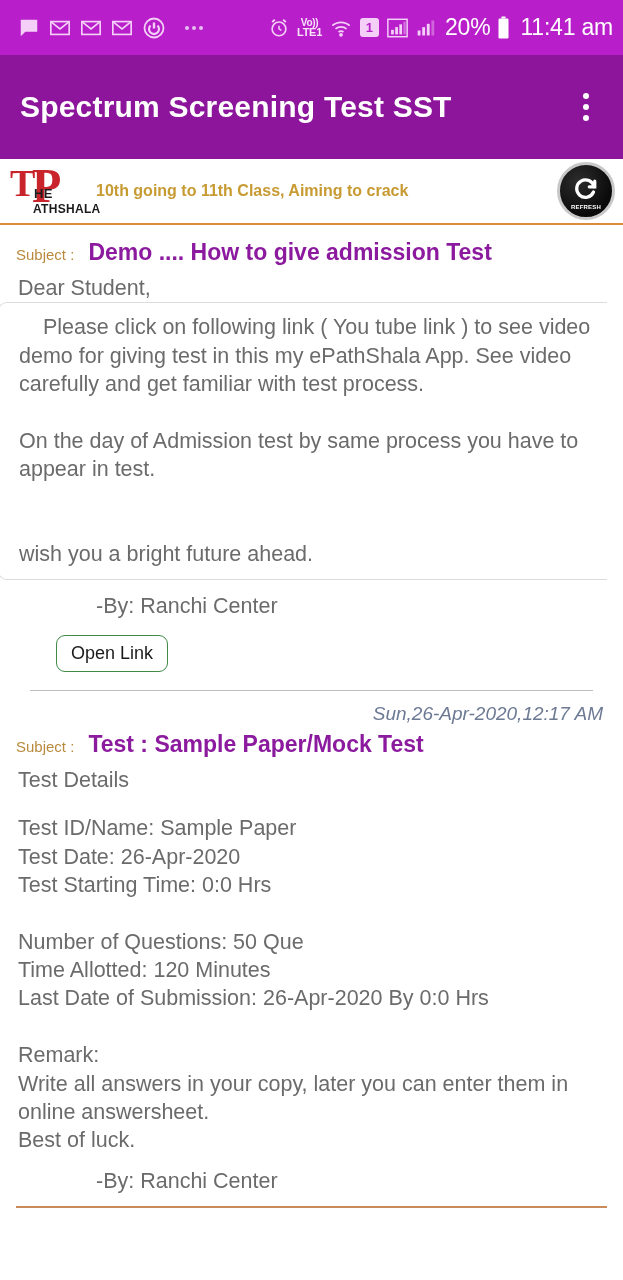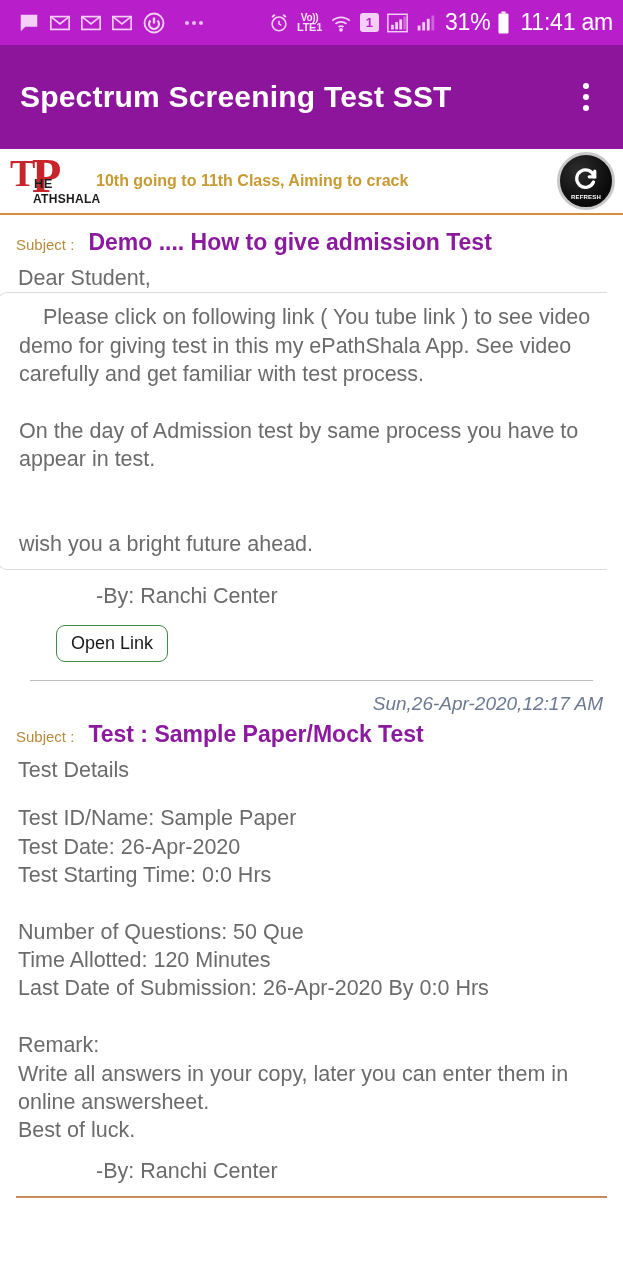--- a/index.html
+++ b/index.html
@@ -16,21 +16,21 @@
     width: 623px;
     height: 1280px;
     position: relative;
     background: #ffffff;
     display: flex;
     flex-direction: column;
   }
 
   
   .status-bar {
-    height: 45px;
+    height: 55px;
     background: #b81ec9;
     display: flex;
     align-items: center;
     padding: 0 10px 0 18px;
     flex: 0 0 auto;
     color: #f4d0f8;
   }
   .status-left {
     display: flex;
     align-items: center;
@@ -381,21 +381,21 @@
 
       <span class="sicon">
         <svg width="20" height="20" viewBox="0 0 24 24" fill="#f4d0f8">
           <rect x="2" y="15" width="3.4" height="6"></rect>
           <rect x="7.5" y="11" width="3.4" height="10"></rect>
           <rect x="13" y="7" width="3.4" height="14"></rect>
           <rect x="18.5" y="3" width="3.4" height="18" opacity="0.4"></rect>
         </svg>
       </span>
 
-      <span class="battery-pct">31%</span>
+      <span class="battery-pct">20%</span>
 
       <span class="sicon">
         <svg width="13" height="24" viewBox="0 0 12 24" fill="#ffffff">
           <rect x="4" y="0.5" width="4" height="2"></rect>
           <rect x="1" y="2.5" width="10" height="20" rx="1.2"></rect>
         </svg>
       </span>
 
       <span class="clock-text">11:41 am</span>
     </div>

